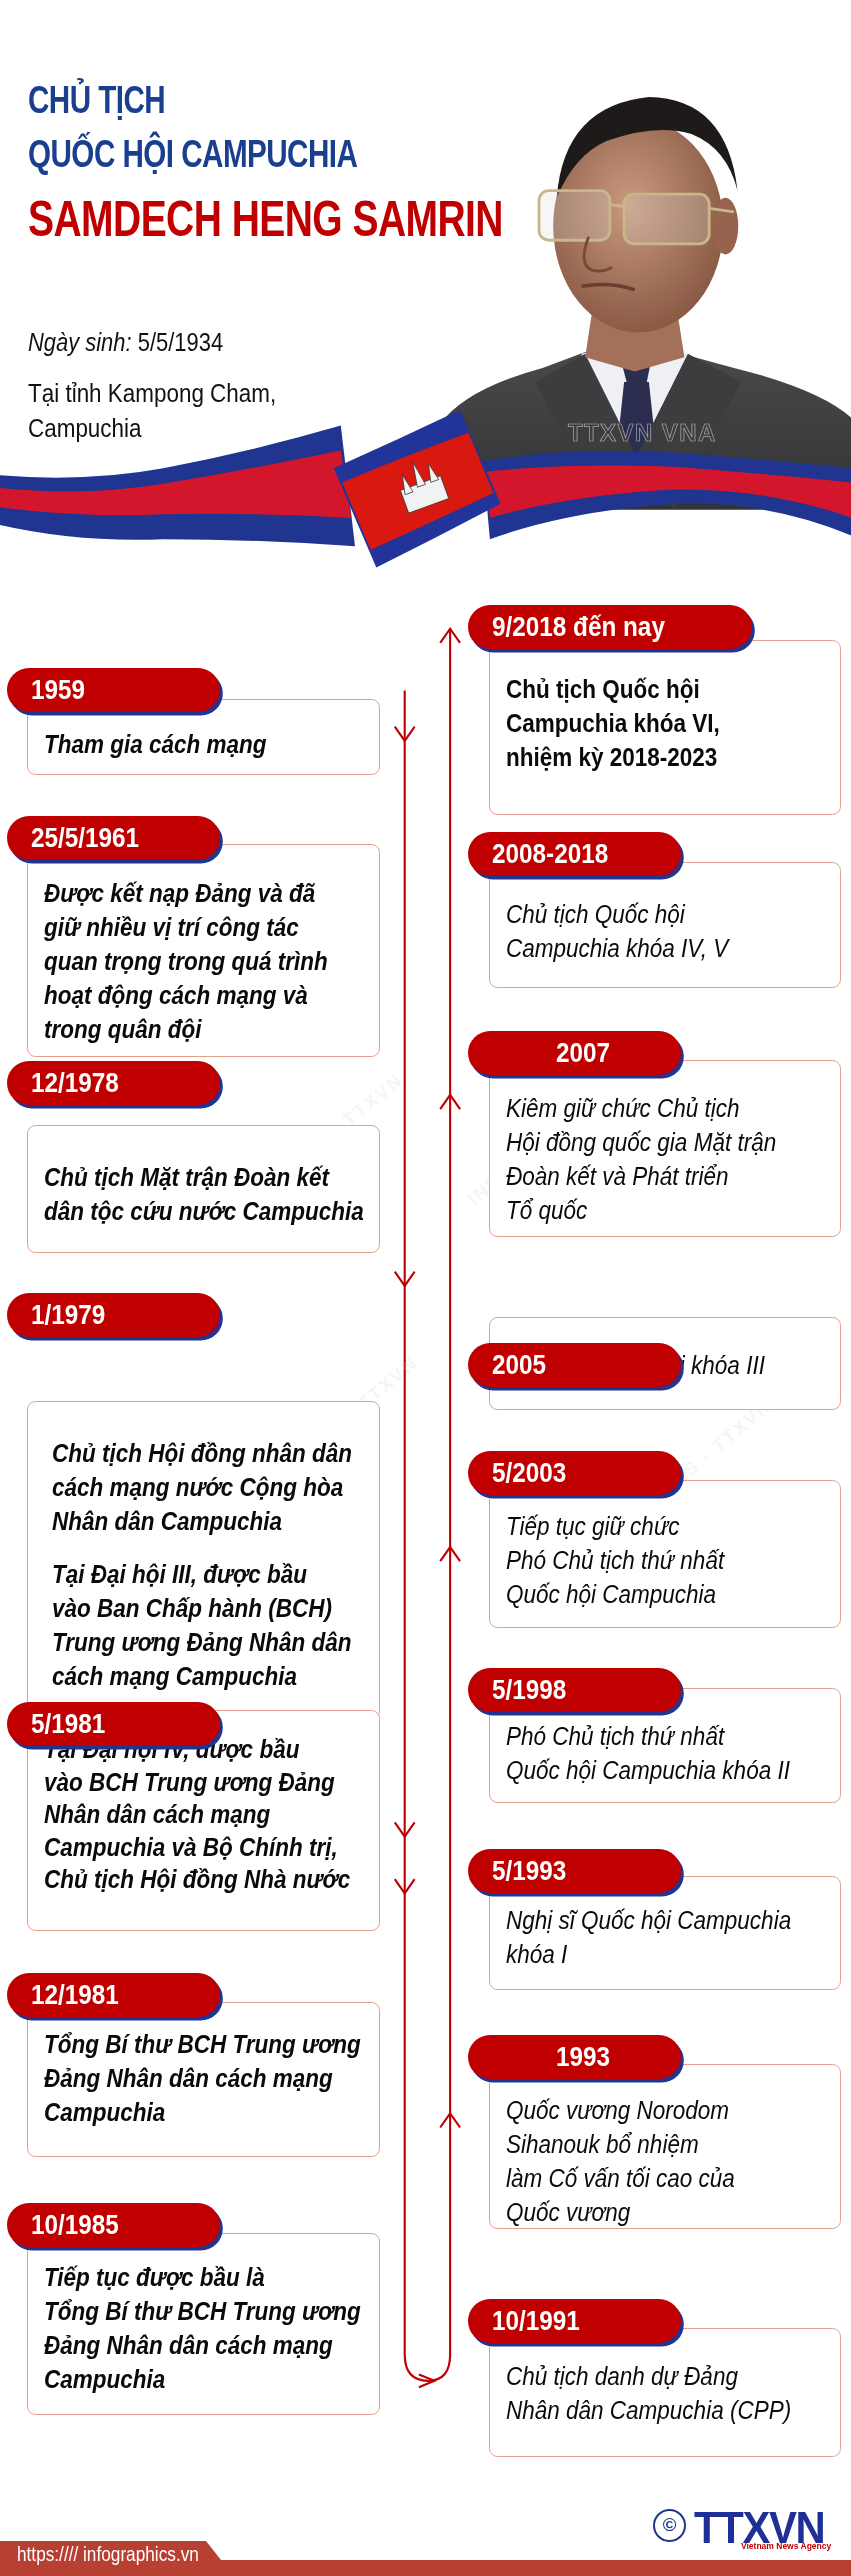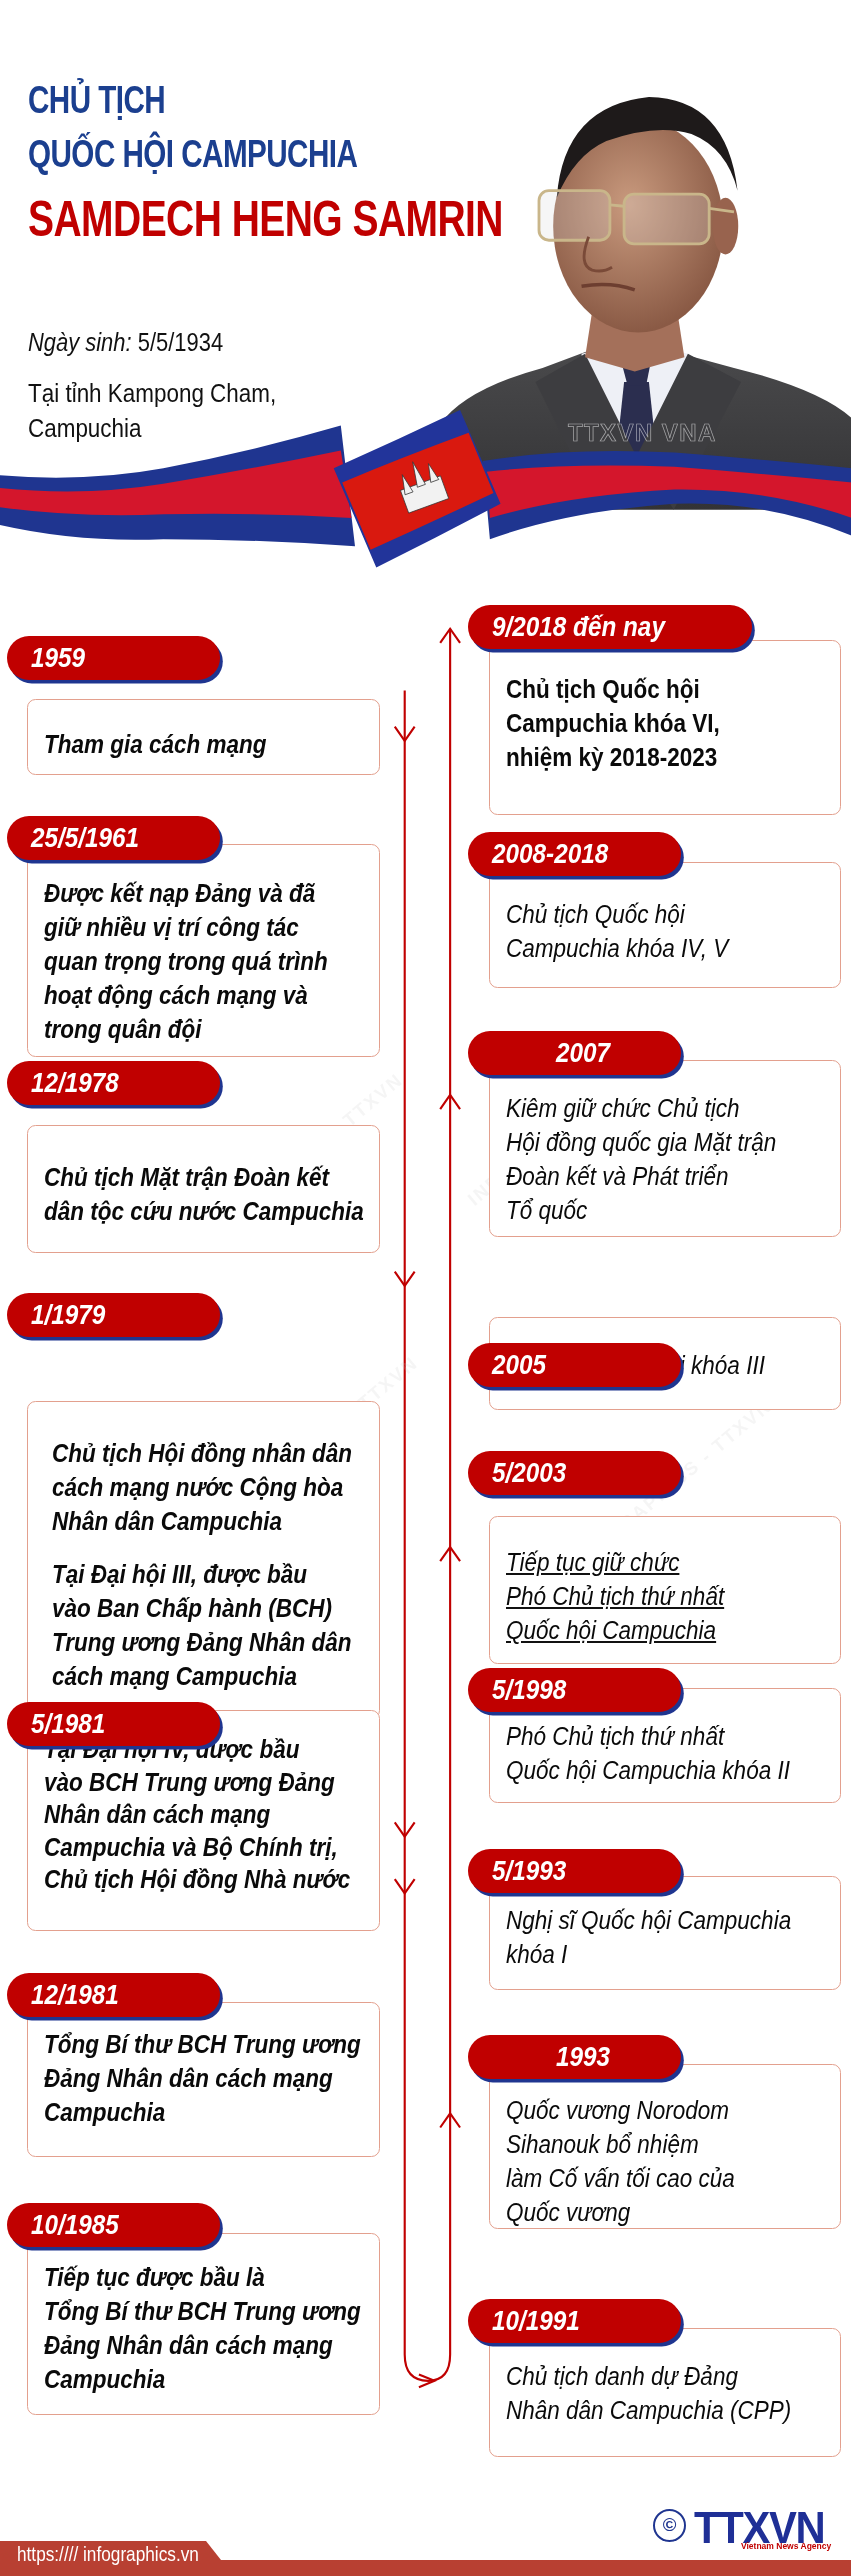--- a/index.html
+++ b/index.html
@@ -26,21 +26,21 @@
   .watermark-photo { position: absolute; left: 568px; top: 419px; font-size: 24px; font-weight: 700; color: transparent; -webkit-text-stroke: 0.7px rgba(255,255,255,0.55); letter-spacing: 1.4px; }
 
   
   .ribbon { position: absolute; left: 0; top: 397px; width: 852px; height: 185px; }
 
   
   .pill {
     position: absolute; height: 44px; border-radius: 22px;
     background: #c00000; box-shadow: 2.8px 3.5px 0 #1f3590;
     color: #fff; font-weight: 700; font-size: 27px; line-height: 44px;
-    padding-left: 24px; white-space: nowrap; z-index: 3; font-style: italic;
+    padding-left: 24px; white-space: nowrap; z-index: 3;
   }
   .pill span { display: inline-block; transform: scaleX(0.9); transform-origin: left center; }
   .card {
     position: absolute; border: 1.1px solid #e3a08e; border-radius: 8.5px; background: #fff;
     padding: 27px 15.6px 14px 15.6px; z-index: 2;
   }
   .card p {
     font-style: italic; font-size: 25px; line-height: 34px; color: #0a0a0a;
     transform: scaleX(0.9); transform-origin: left top; white-space: nowrap;
   }
@@ -160,21 +160,21 @@
   </g>
 </svg>
 
 <div class="wm" style="left:170px; top:1150px;">INFOGRAPHICS - TTXVN</div>
 <div class="wm" style="left:440px; top:1107px;">INFOGRAPHICS - TTXVN</div>
 <div class="wm" style="left:185px; top:1433px;">INFOGRAPHICS - TTXVN</div>
 <div class="wm" style="left:539px; top:1476px;">INFOGRAPHICS - TTXVN</div>
 
 <div class="left">
 
-  <div class="pill" style="top:636px;"><span>1959</span></div>
+  <div class="pill" style="top:668px;"><span>1959</span></div>
   <div class="card" style="top:699px; height:76px;">
     <p>Tham gia cách mạng</p>
   </div>
 
   <div class="pill" style="top:816px;"><span>25/5/1961</span></div>
   <div class="card" style="top:844px; height:213px; padding-top:31px;">
     <p>Được kết nạp Đảng và đã</p>
     <p style="margin-top:0">giữ nhiều vị trí công tác</p>
     <p style="margin-top:0">quan trọng trong quá trình</p>
     <p style="margin-top:0">hoạt động cách mạng và</p>
@@ -245,21 +245,21 @@
     <p style="margin-top:0">Đoàn kết và Phát triển</p>
     <p style="margin-top:0">Tổ quốc</p>
   </div>
 
   <div class="pill" style="top:1343px;"><span>2005</span></div>
   <div class="card" style="top:1317px; height:93px; padding-top:30px;">
     <p>Chủ tịch Quốc hội khóa III</p>
   </div>
 
   <div class="pill" style="top:1451px;"><span>5/2003</span></div>
-  <div class="card" style="top:1516px; height:148px; padding-top:28px;text-decoration:underline;">
+  <div class="card" style="top:1480px; height:148px; padding-top:28px;">
     <p>Tiếp tục giữ chức</p>
     <p style="margin-top:0">Phó Chủ tịch thứ nhất</p>
     <p style="margin-top:0">Quốc hội Campuchia</p>
   </div>
 
   <div class="pill" style="top:1668px;"><span>5/1998</span></div>
   <div class="card" style="top:1688px; height:115px; padding-top:30px;">
     <p>Phó Chủ tịch thứ nhất</p>
     <p style="margin-top:0">Quốc hội Campuchia khóa II</p>
   </div>

